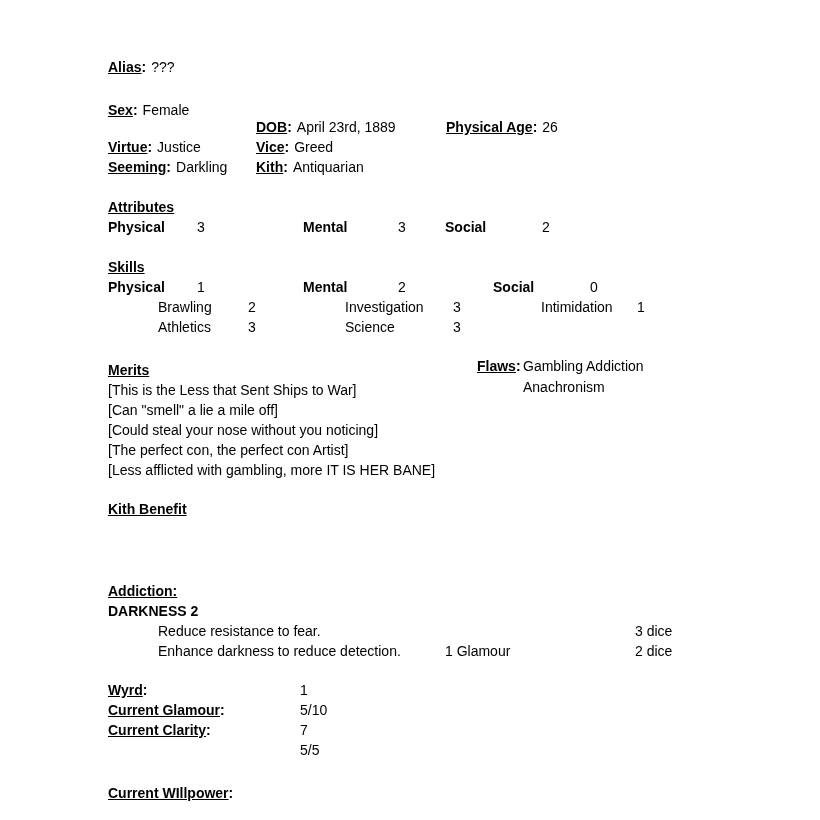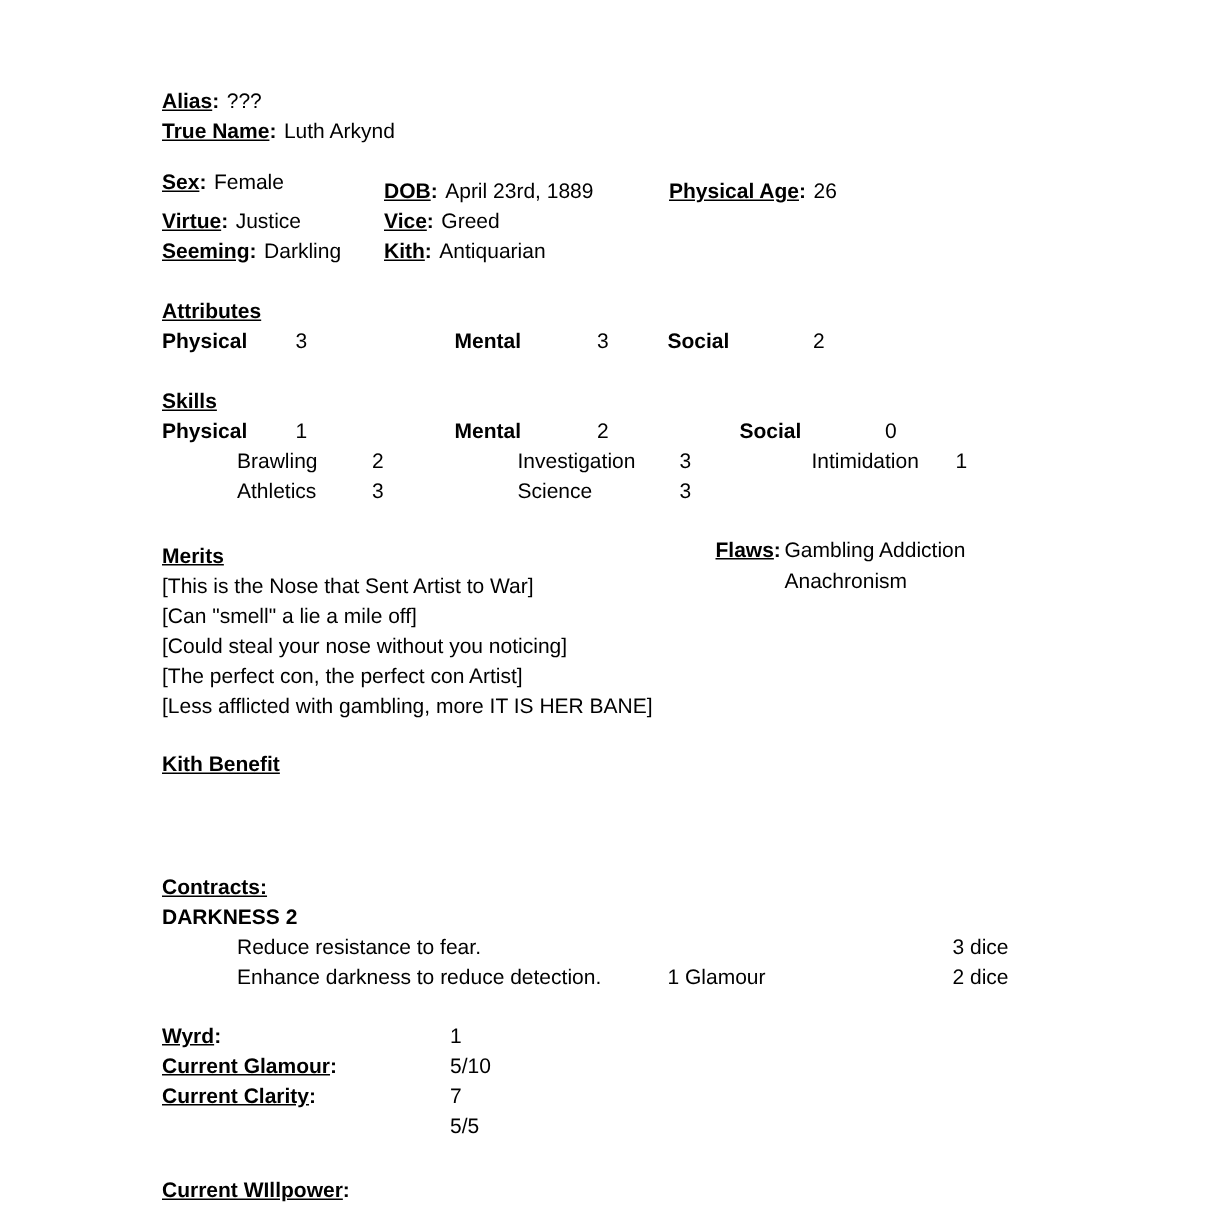--- a/index.html
+++ b/index.html
@@ -23,25 +23,22 @@
   .val { margin-left: 5px; }
 </style>
 </head>
 <body>
 
 <div class="sheet">
 
   <div class="t" style="left:108px;top:57px">
     <span class="b u">Alias</span><span class="colon"></span><span class="val">???</span>
   </div>
-  <div class="t" style="left:108px;top:77px">
-    <span class="b u">True Name</span><span class="colon"></span><span class="val">Luth Arkynd</span>
-  </div>
 
-  <div class="t" style="left:108px;top:111px">
+  <div class="t" style="left:108px;top:100px">
     <span class="b u">Sex</span><span class="colon"></span><span class="val">Female</span>
   </div>
   <div class="t" style="left:256px;top:117px">
     <span class="b u">DOB</span><span class="colon"></span><span class="val">April 23rd, 1889</span>
   </div>
   <div class="t" style="left:446px;top:117px">
     <span class="b u">Physical Age</span><span class="colon"></span><span class="val">26</span>
   </div>
   <div class="t" style="left:108px;top:137px">
     <span class="b u">Virtue</span><span class="colon"></span><span class="val">Justice</span>
@@ -78,35 +75,35 @@
   <div class="t" style="left:453px;top:297px">3</div>
   <div class="t" style="left:541px;top:297px">Intimidation</div>
   <div class="t" style="left:637px;top:297px">1</div>
 
   <div class="t" style="left:158px;top:317px">Athletics</div>
   <div class="t" style="left:248px;top:317px">3</div>
   <div class="t" style="left:345px;top:317px">Science</div>
   <div class="t" style="left:453px;top:317px">3</div>
 
   <div class="t b u" style="left:108px;top:360px">Merits</div>
-  <div class="t" style="left:108px;top:380px">[This is the Nose that Sent Artist to War]</div>
+  <div class="t" style="left:108px;top:380px">[This is the Less that Sent Ships to War]</div>
   <div class="t" style="left:108px;top:400px">[Can "smell" a lie a mile off]</div>
   <div class="t" style="left:108px;top:420px">[Could steal your nose without you noticing]</div>
   <div class="t" style="left:108px;top:440px">[The perfect con, the perfect con Artist]</div>
   <div class="t" style="left:108px;top:460px">[Less afflicted with gambling, more IT IS HER BANE]</div>
 
   <div class="t" style="left:477px;top:356px">
     <span class="b u">Flaws</span><span class="colon"></span>
   </div>
   <div class="t" style="left:523px;top:356px">Gambling Addiction</div>
   <div class="t" style="left:523px;top:377px">Anachronism</div>
 
   <div class="t b u" style="left:108px;top:499px">Kith Benefit</div>
 
-  <div class="t b u" style="left:108px;top:581px">Contracts:</div>
+  <div class="t b u" style="left:108px;top:581px">Addiction:</div>
   <div class="t b" style="left:108px;top:601px">DARKNESS 2</div>
 
   <div class="t" style="left:158px;top:621px">Reduce resistance to fear.</div>
   <div class="t" style="left:635px;top:621px">3 dice</div>
 
   <div class="t" style="left:158px;top:641px">Enhance darkness to reduce detection.</div>
   <div class="t" style="left:445px;top:641px">1 Glamour</div>
   <div class="t" style="left:635px;top:641px">2 dice</div>
 
   <div class="t" style="left:108px;top:680px">

